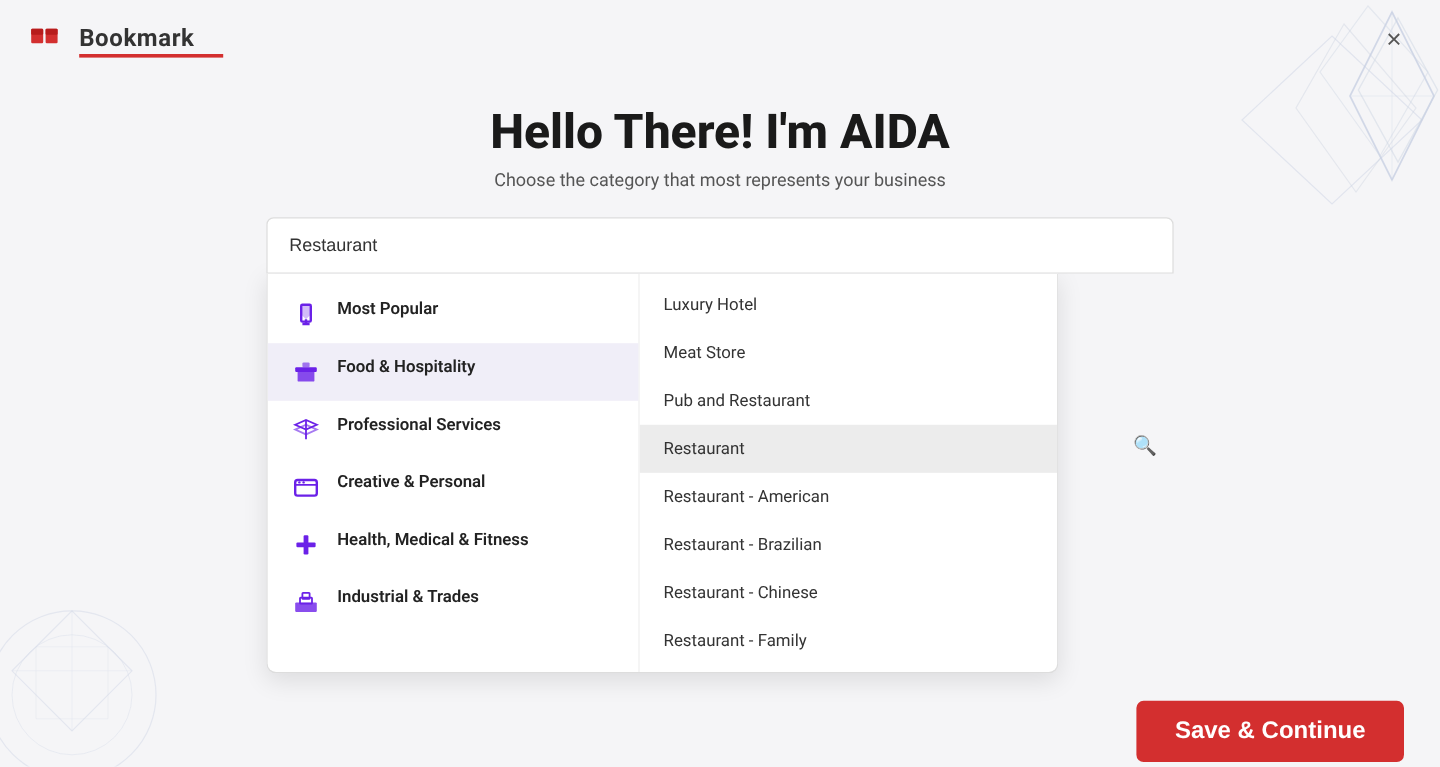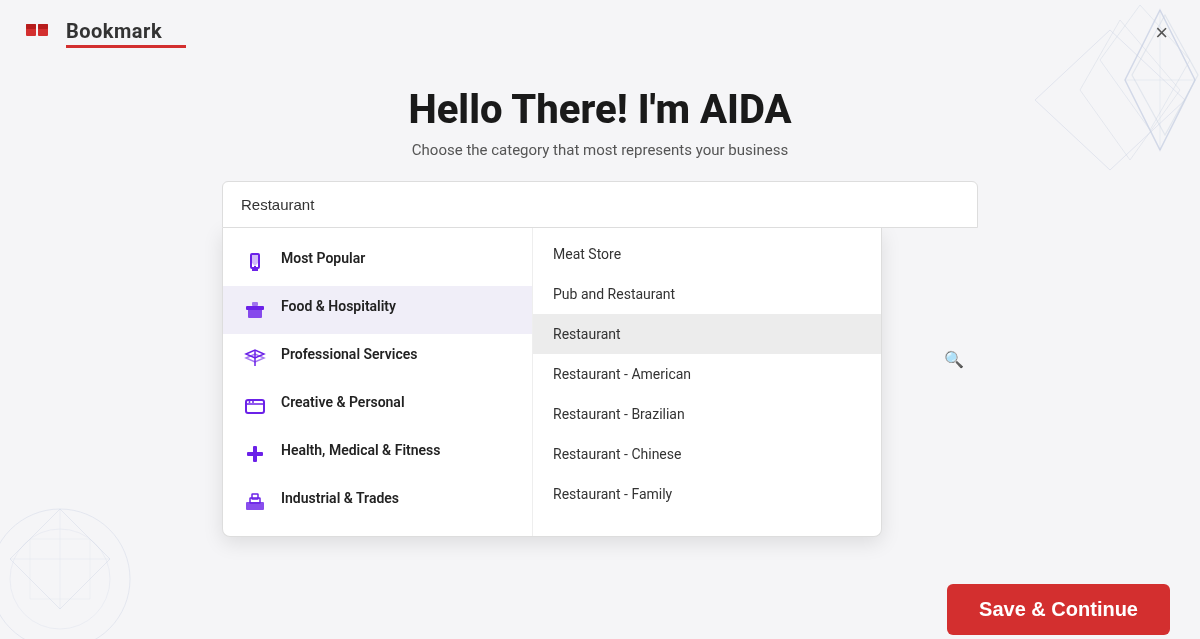--- a/index.html
+++ b/index.html
@@ -348,20 +348,21 @@
                 <rect x="2" y="10" width="18" height="8" rx="1" fill="#6b21e8" opacity="0.8"></rect>
                 <rect x="6" y="6" width="10" height="5" rx="0.5" fill="none" stroke="#6b21e8" stroke-width="1.5"></rect>
                 <rect x="8" y="2" width="6" height="5" rx="0.5" fill="none" stroke="#6b21e8" stroke-width="1.5"></rect>
               </svg>
             </span>
             <span class="category-label">Industrial &amp; Trades</span>
           </div>
         </div>
 
       <div class="subcategories-list" id="subcategories-list">
+          <div class="subcategory-item">Luxury Hotel</div>
           <div class="subcategory-item">Meat Store</div>
           <div class="subcategory-item">Pub and Restaurant</div>
           <div class="subcategory-item selected">Restaurant</div>
           <div class="subcategory-item">Restaurant - American</div>
           <div class="subcategory-item">Restaurant - Brazilian</div>
           <div class="subcategory-item">Restaurant - Chinese</div>
           <div class="subcategory-item">Restaurant - Family</div>
         </div>
     </div>
   </div>

